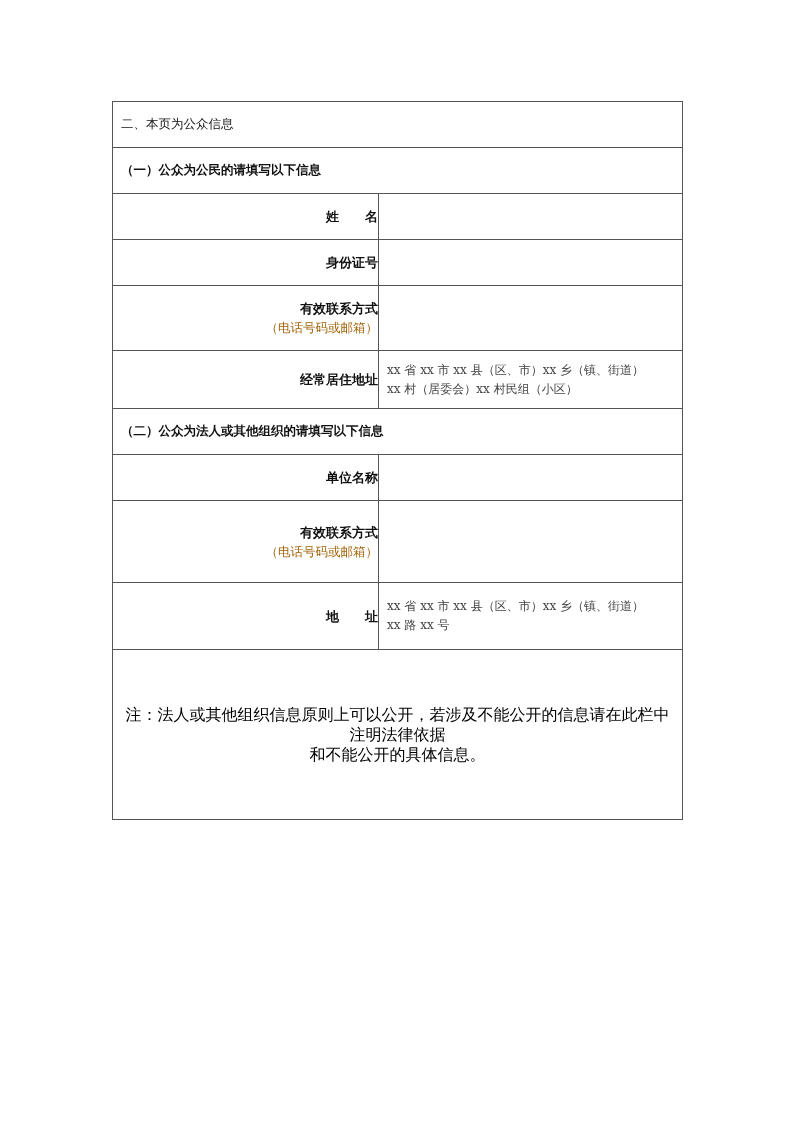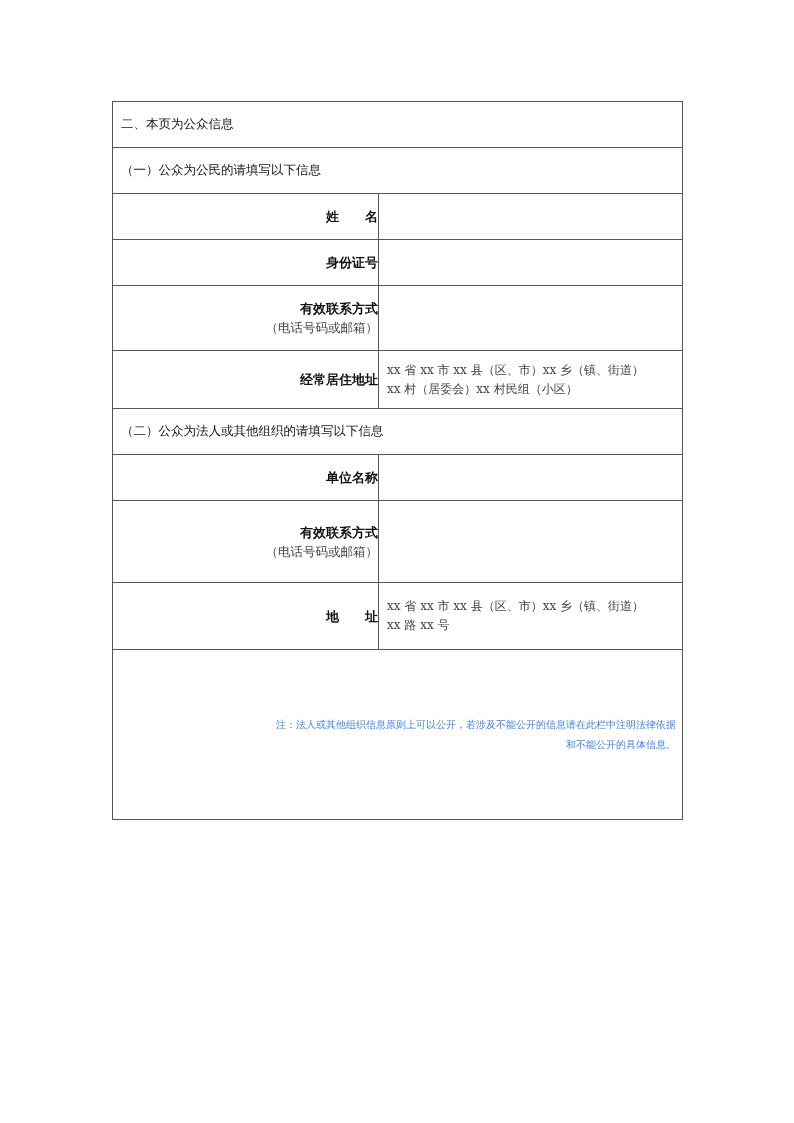--- a/index.html
+++ b/index.html
@@ -9,28 +9,28 @@
   table.form {
     position: absolute; left: 112px; top: 97px; width: 570px;
     border-collapse: collapse; table-layout: fixed;
   }
   table.form td {
     border: 1.5px solid #555; padding: 0; vertical-align: middle;
   }
   table.form col.c1 { width: 266px; }
   table.form col.c2 { width: 304px; }
   .sec { font-size: 12.5px; padding-left: 8px !important; text-align: left; }
-  .sec.bold { font-weight: normal; }
+  .sec.bold { font-weight: bold; }
   .label { text-align: right; font-size: 13px; font-weight: bold; line-height: 19px; }
-  .label .sub { display: block; font-weight: normal; color: #404040; font-size: 12.5px; }
+  .label .sub { display: block; font-weight: normal; color: #a16207; font-size: 12.5px; }
   .value { font-family: "DejaVu Serif", "Liberation Serif", serif; font-size: 12px;
            color: #444; padding-left: 8px !important; line-height: 19px; }
   .value.bottom { vertical-align: bottom; padding-bottom: 12px !important; }
-  .note { font-family: "DejaVu Serif", "Liberation Serif", serif; font-size: 10px;
-          color: #3b82f6; padding: 0 6px !important; line-height: 20px; text-align: right; }
+  .note { font-family: "DejaVu Serif", "Liberation Serif", serif; font-size: 16px;
+          color: #000000; padding: 0 6px !important; line-height: 20px; text-align: center; }
 </style>
 </head>
 <body>
 
 <div class="page">
 <table class="form">
   <colgroup>
         <col class="c1">
         <col class="c2">
       </colgroup>

